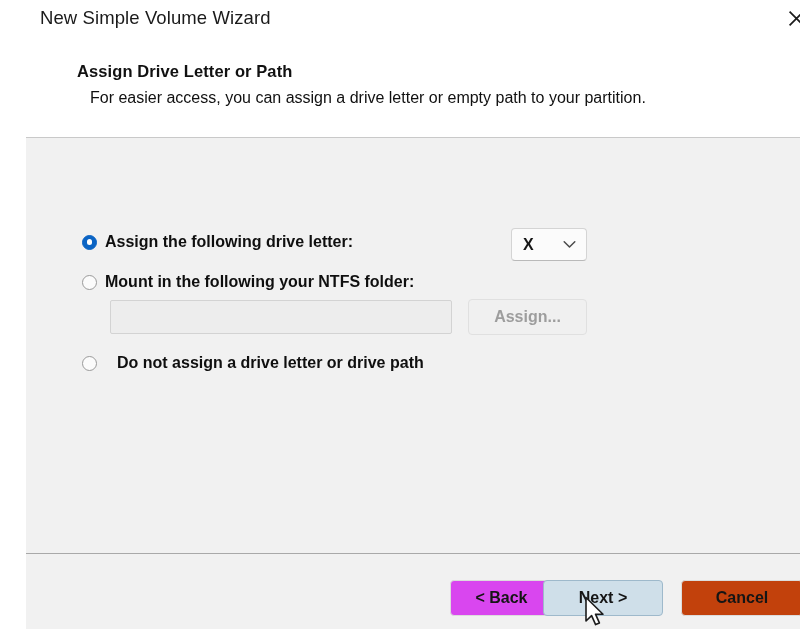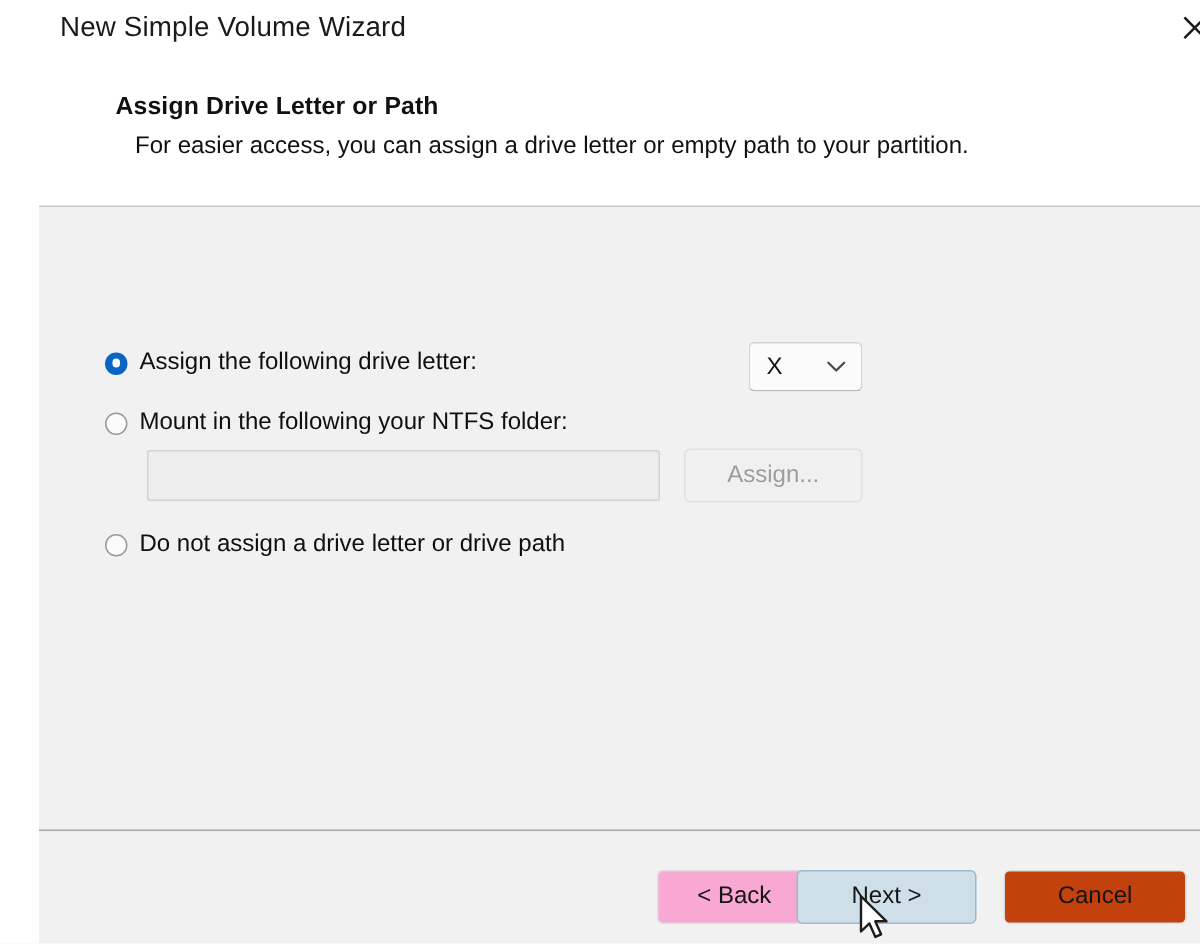--- a/index.html
+++ b/index.html
@@ -94,21 +94,21 @@
     box-sizing: border-box;
   }
 
   .opt-row {
     position: absolute;
     display: flex;
     align-items: center;
   }
   .opt-row.r1 { left: 66px; top: 233px; }
   .opt-row.r2 { left: 66px; top: 273px; }
-  .opt-row.r3 { left: 66px; top: 354px; }
+  .opt-row.r3 { left: 66px; top: 354px; gap: 12px; }
 
   .radio {
     width: 15px;
     height: 15px;
     border-radius: 50%;
     box-sizing: border-box;
     flex: 0 0 auto;
     position: relative;
     cursor: default;
   }
@@ -217,36 +217,36 @@
     justify-content: center;
     font-size: 16px;
     color: #151515;
     border-radius: 4px;
     cursor: default;
     white-space: nowrap;
   }
   .btn-back {
     left: 434px;
     width: 103px;
-    background: #f9a8d4;
+    background: #d946ef;
     border: 1px solid #dcdcdc;
   }
   .btn-next {
     left: 527px;
     width: 120px;
     background: #cfdfe9;
     border: 1px solid #9eb9cb;
   }
   .btn-cancel {
     left: 665px;
     width: 122px;
     background: #c2410c;
     border: 1px solid #dcdcdc;
   }
-  .btn-abs-wrap { position: absolute; left: 4px; top: 0; width: 721px; height: 629px; pointer-events: none; }
+  .btn-abs-wrap { position: absolute; left: 16px; top: 0; width: 721px; height: 629px; pointer-events: none; font-weight: bold; }
   .btn-abs-wrap > * { pointer-events: auto; }
 
   
   .cursor {
     position: absolute;
     left: 568px;
     top: 596px;
     width: 24px;
     height: 34px;
     pointer-events: none;

